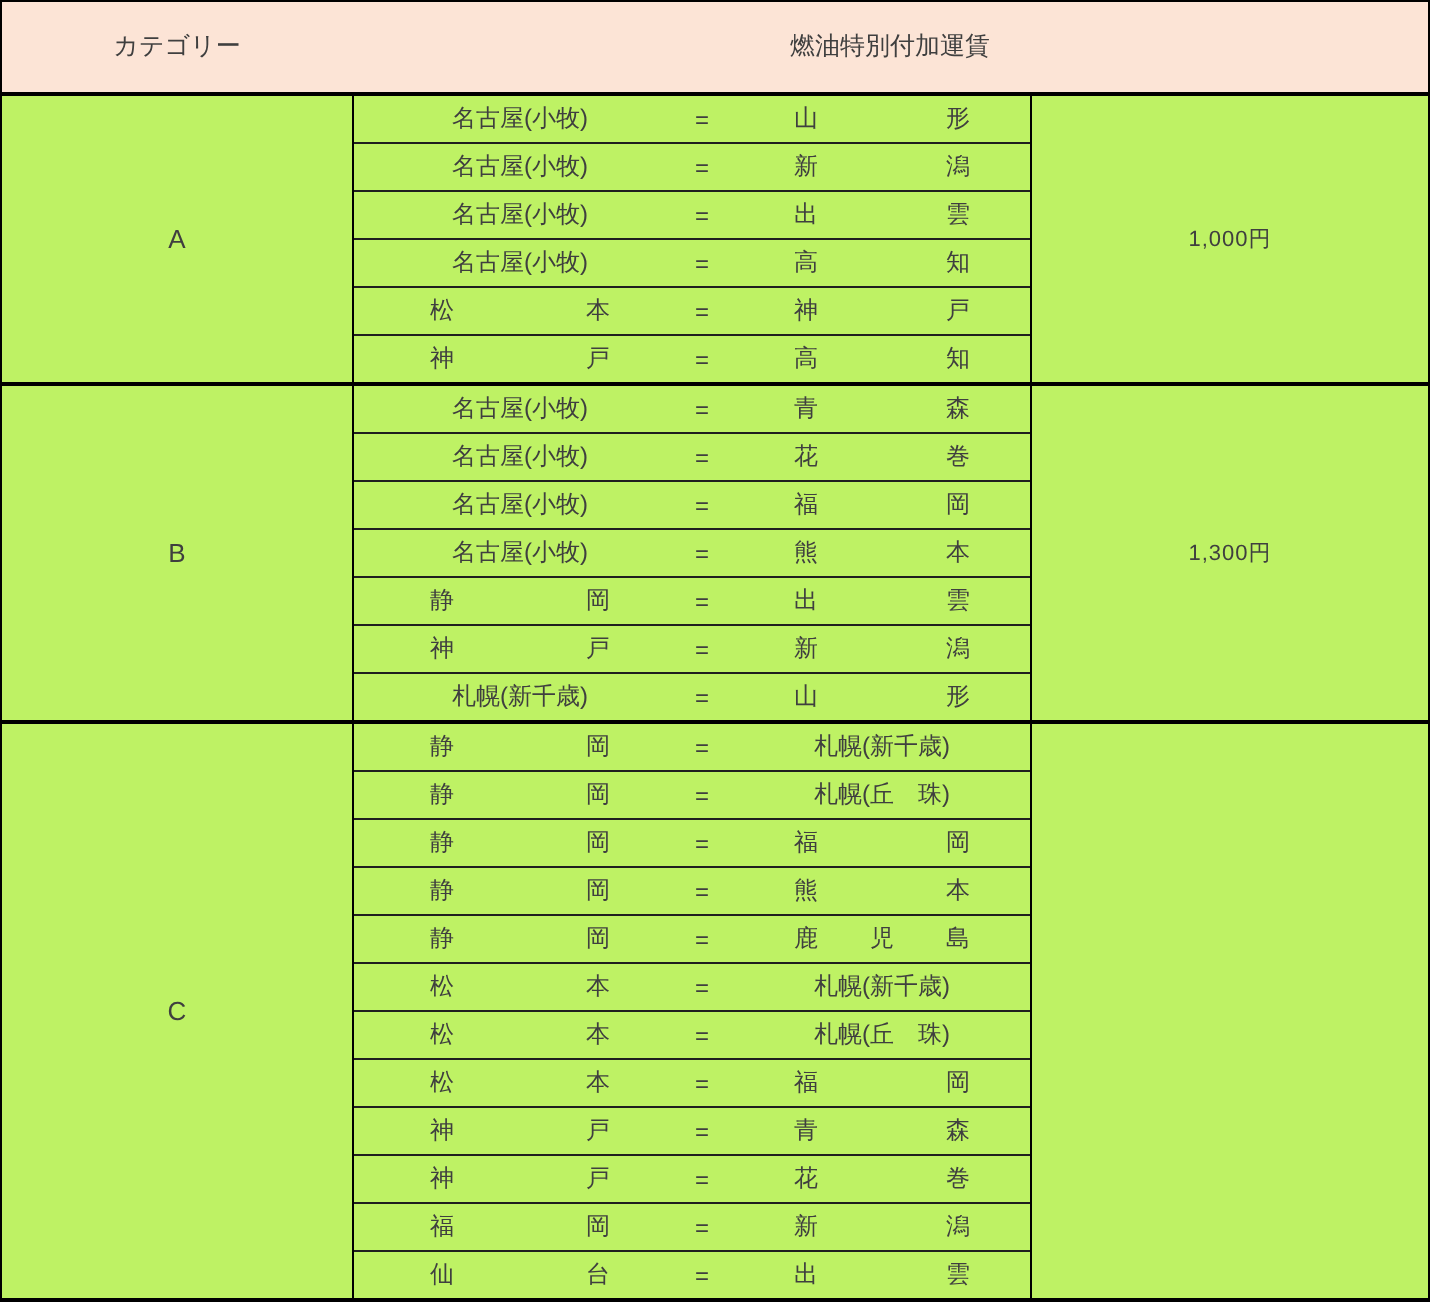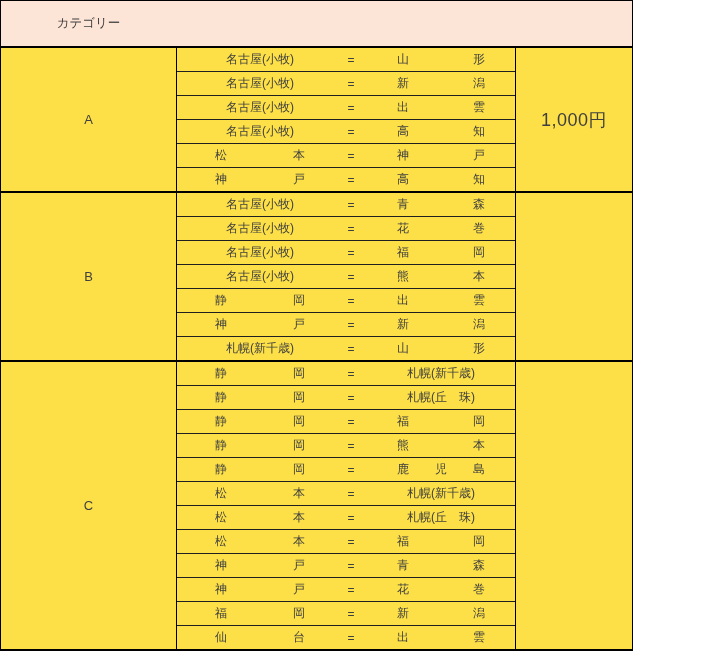--- a/index.html
+++ b/index.html
@@ -1,38 +1,38 @@
 <!DOCTYPE html>
 <html><head>
 <meta charset="utf-8">
 <style>
   html,body{margin:0;padding:0;background:#ffffff;}
   body{
     font-family:"Liberation Sans","DejaVu Sans",sans-serif;
     color:#3f3f3f;
   }
   .tbl{
-    width:633px;height:651px;box-sizing:border-box;
+    width:715px;height:651px;box-sizing:border-box;
     border:1px solid #000;border-bottom-width:2px;
-    display:flex;flex-direction:column;overflow:hidden;background:#fde047;
+    display:flex;flex-direction:column;overflow:hidden;background:#bef264;
   }
   
   .hrow{display:flex;height:45px;flex:none;background:#fce4d6;border-bottom:2px solid #000;}
   .hcell{display:flex;align-items:center;justify-content:center;font-size:12.5px;box-sizing:border-box;}
   
   .c-cat{width:175px;flex:none;}
   .c-route{width:340px;flex:none;border-left:1px solid #000;border-right:1px solid #000;box-sizing:border-box;}
   .c-fare{flex:1;}
   
   #sections{display:flex;flex-direction:column;flex:1;min-height:0;}
   .sect{display:flex;border-bottom:2px solid #000;min-height:0;}
   .sect:last-child{border-bottom:none;}
   .cell{display:flex;align-items:center;justify-content:center;box-sizing:border-box;}
   .cat-val{font-size:13px;}
-  .fare-val{font-size:18px;letter-spacing:.5px;}
+  .fare-val{font-size:11px;letter-spacing:.5px;}
   
   .routes{display:flex;flex-direction:column;min-height:0;}
   .rrow{
     flex:1 1 0;min-height:0;box-sizing:border-box;
     border-bottom:1px solid #1f1f1f;
     display:flex;align-items:center;font-size:12px;
   }
   .rrow:last-child{border-bottom:none;}
   .opad{width:38px;flex:none;}
   .dpad{width:30px;flex:none;}
@@ -42,20 +42,21 @@
   .fld.dist{justify-content:space-between;}
   .fld.paren{justify-content:center;white-space:nowrap;}
   .mid{flex:1;text-align:center;font-size:12px;}
 </style>
 </head>
 <body>
 
 <div class="tbl">
   <div class="hrow">
     <div class="hcell c-cat">カテゴリー</div>
+    <div class="hcell c-fare">燃油特別付加運賃</div>
   </div>
   <div id="sections">
   <div class="sect" style="flex: 6 1 0px;">
     <div class="cell c-cat cat-val">A</div>
     <div class="c-route routes">
   <div class="rrow">
     <span class="opad"></span>
     <span class="fld from paren">名古屋(小牧)</span>
     <span class="mid">=</span>
     <span class="fld to dist">
@@ -208,20 +209,21 @@
     <span class="opad"></span>
     <span class="fld from paren">札幌(新千歳)</span>
     <span class="mid">=</span>
     <span class="fld to dist">
               <span>山</span>
               <span>形</span>
             </span>
     <span class="dpad"></span>
   </div>
 </div>
+    <div class="cell c-fare fare-val">1,300円</div>
   </div>
 
   <div class="sect" style="flex: 12 1 0px;">
     <div class="cell c-cat cat-val">C</div>
     <div class="c-route routes">
   <div class="rrow">
     <span class="opad"></span>
     <span class="fld from dist">
               <span>静</span>
               <span>岡</span>

